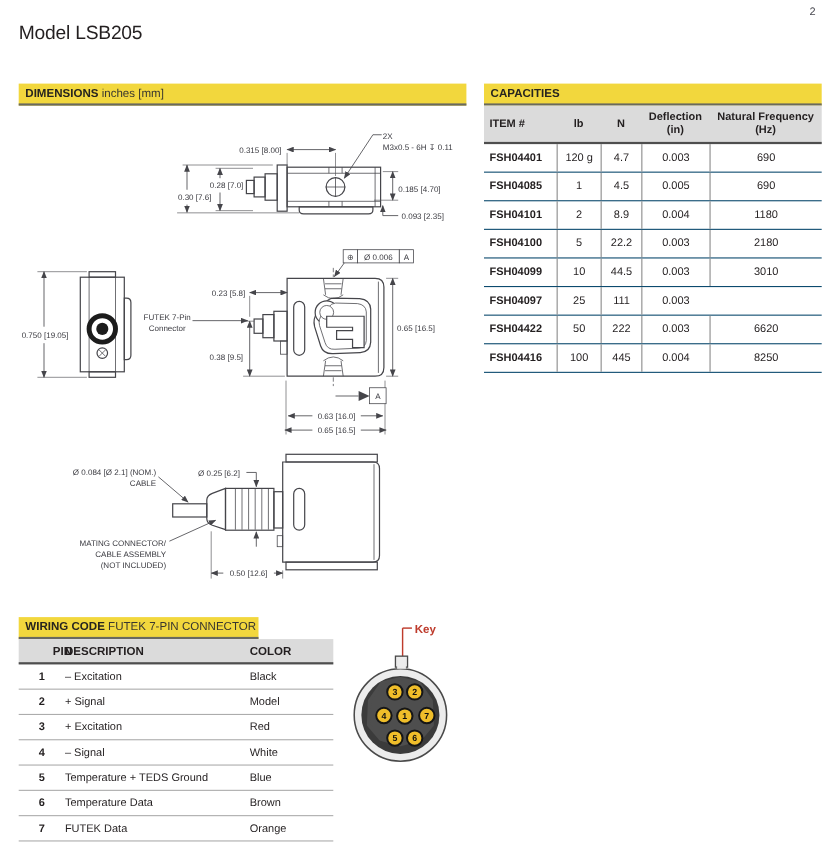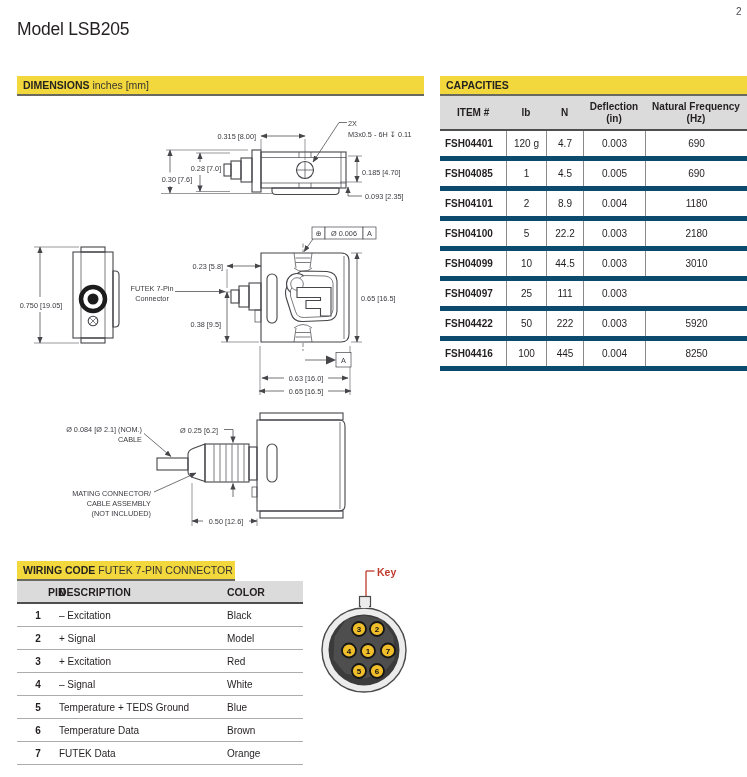--- a/index.html
+++ b/index.html
@@ -20,23 +20,23 @@
   .bar-dimensions{left:17px;top:76px;width:401px;}
   .bar-capacities{left:440px;top:76px;width:301px;}
   .bar-wiring{left:17px;top:561px;width:212px;}
 
   
   .cap-table{left:440px;top:96px;width:307px;}
   .cap-head{display:grid;grid-template-columns:66px 40px 37px 62px 102px;background:#DBDBDB;
     border-bottom:2px solid #4E4E4E;height:33px;}
   .cap-head .c{display:flex;flex-direction:column;justify-content:center;align-items:center;
     font-weight:bold;font-size:10px;line-height:12px;}
-  .cap-head .c.item{align-items:flex-start;padding-left:17px;}
+  .cap-head .c.item{align-items:flex-start;padding-left:5px;}
   .cap-row{display:grid;grid-template-columns:66px 40px 37px 62px 102px;height:25px;
-    border-bottom:5px solid #0c4a6e;text-align:center;}
+    border-bottom:1px solid #0c4a6e;text-align:center;}
   .cap-row .c{display:flex;align-items:center;justify-content:center;font-size:10px;
     border-left:1px solid #8A8A8A;}
   .cap-row .c.item{border-left:none;justify-content:flex-start;padding-left:5px;font-weight:bold;}
 
   
   .wir-table{left:17px;top:581px;width:286px;}
   .wir-head{display:grid;grid-template-columns:42px 168px 76px;height:21px;background:#DBDBDB;
     border-bottom:2px solid #4E4E4E;font-weight:bold;font-size:10.5px;align-items:center;}
   .wir-head .pin{text-align:center;margin-left:31px;}
   .wir-row{display:grid;grid-template-columns:42px 168px 76px;height:22px;
@@ -340,21 +340,21 @@
         <div class="c">25</div>
         <div class="c">111</div>
         <div class="c">0.003</div>
       </div>
 
       <div class="cap-row">
         <div class="c item">FSH04422</div>
         <div class="c">50</div>
         <div class="c">222</div>
         <div class="c">0.003</div>
-        <div class="c">5920</div>
+        <div class="c">6620</div>
       </div>
 
       <div class="cap-row">
         <div class="c item">FSH04416</div>
         <div class="c">100</div>
         <div class="c">445</div>
         <div class="c">0.004</div>
         <div class="c">8250</div>
       </div>
     </div>

